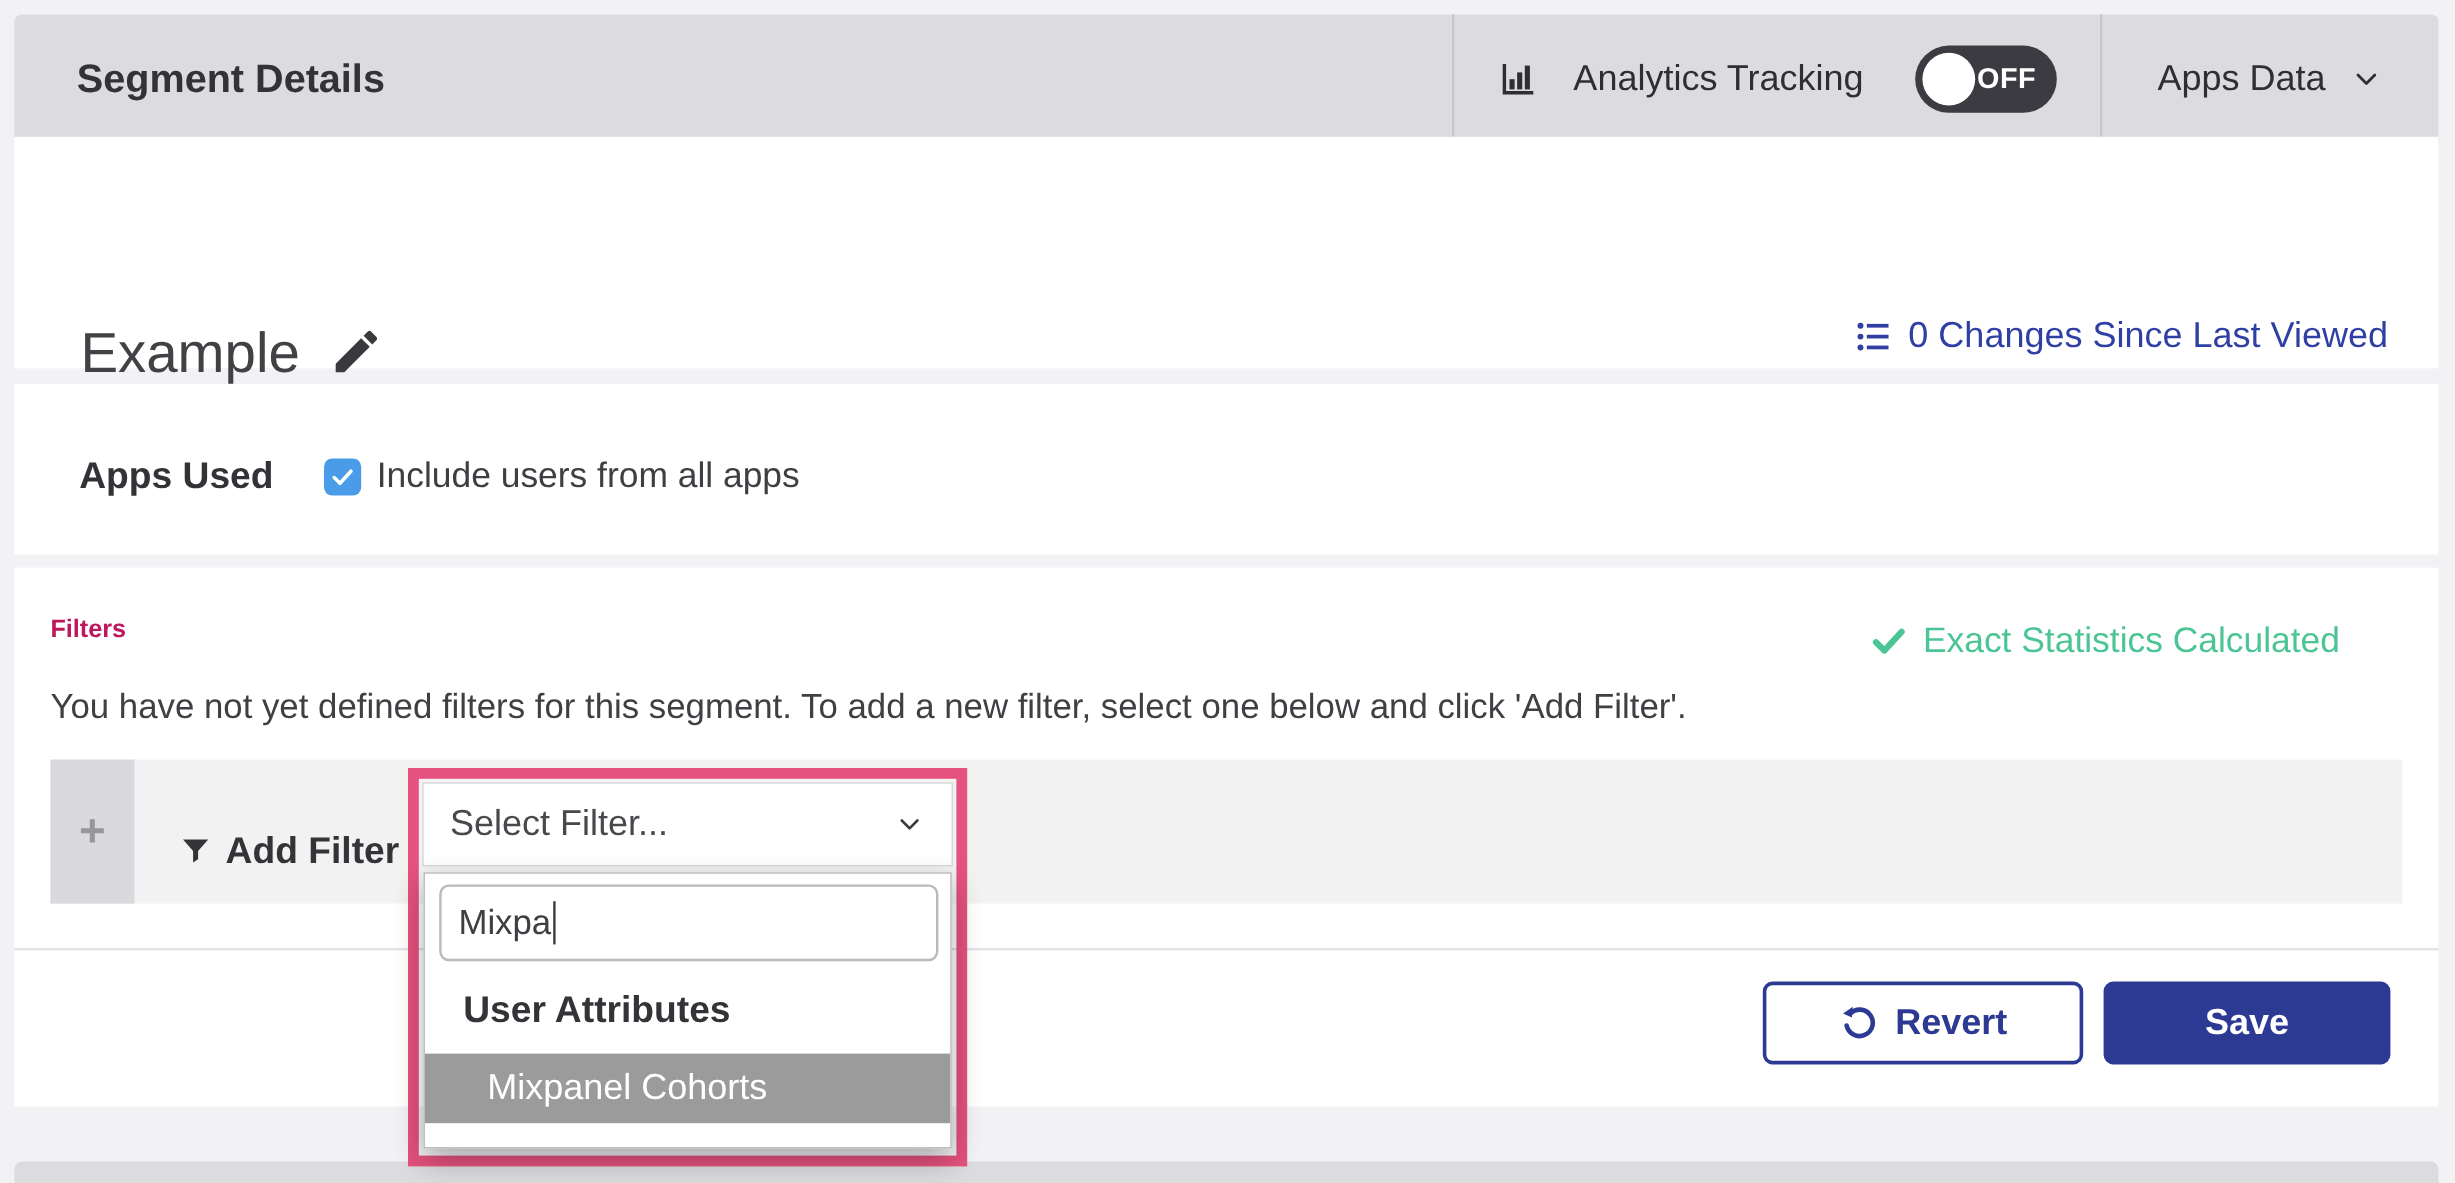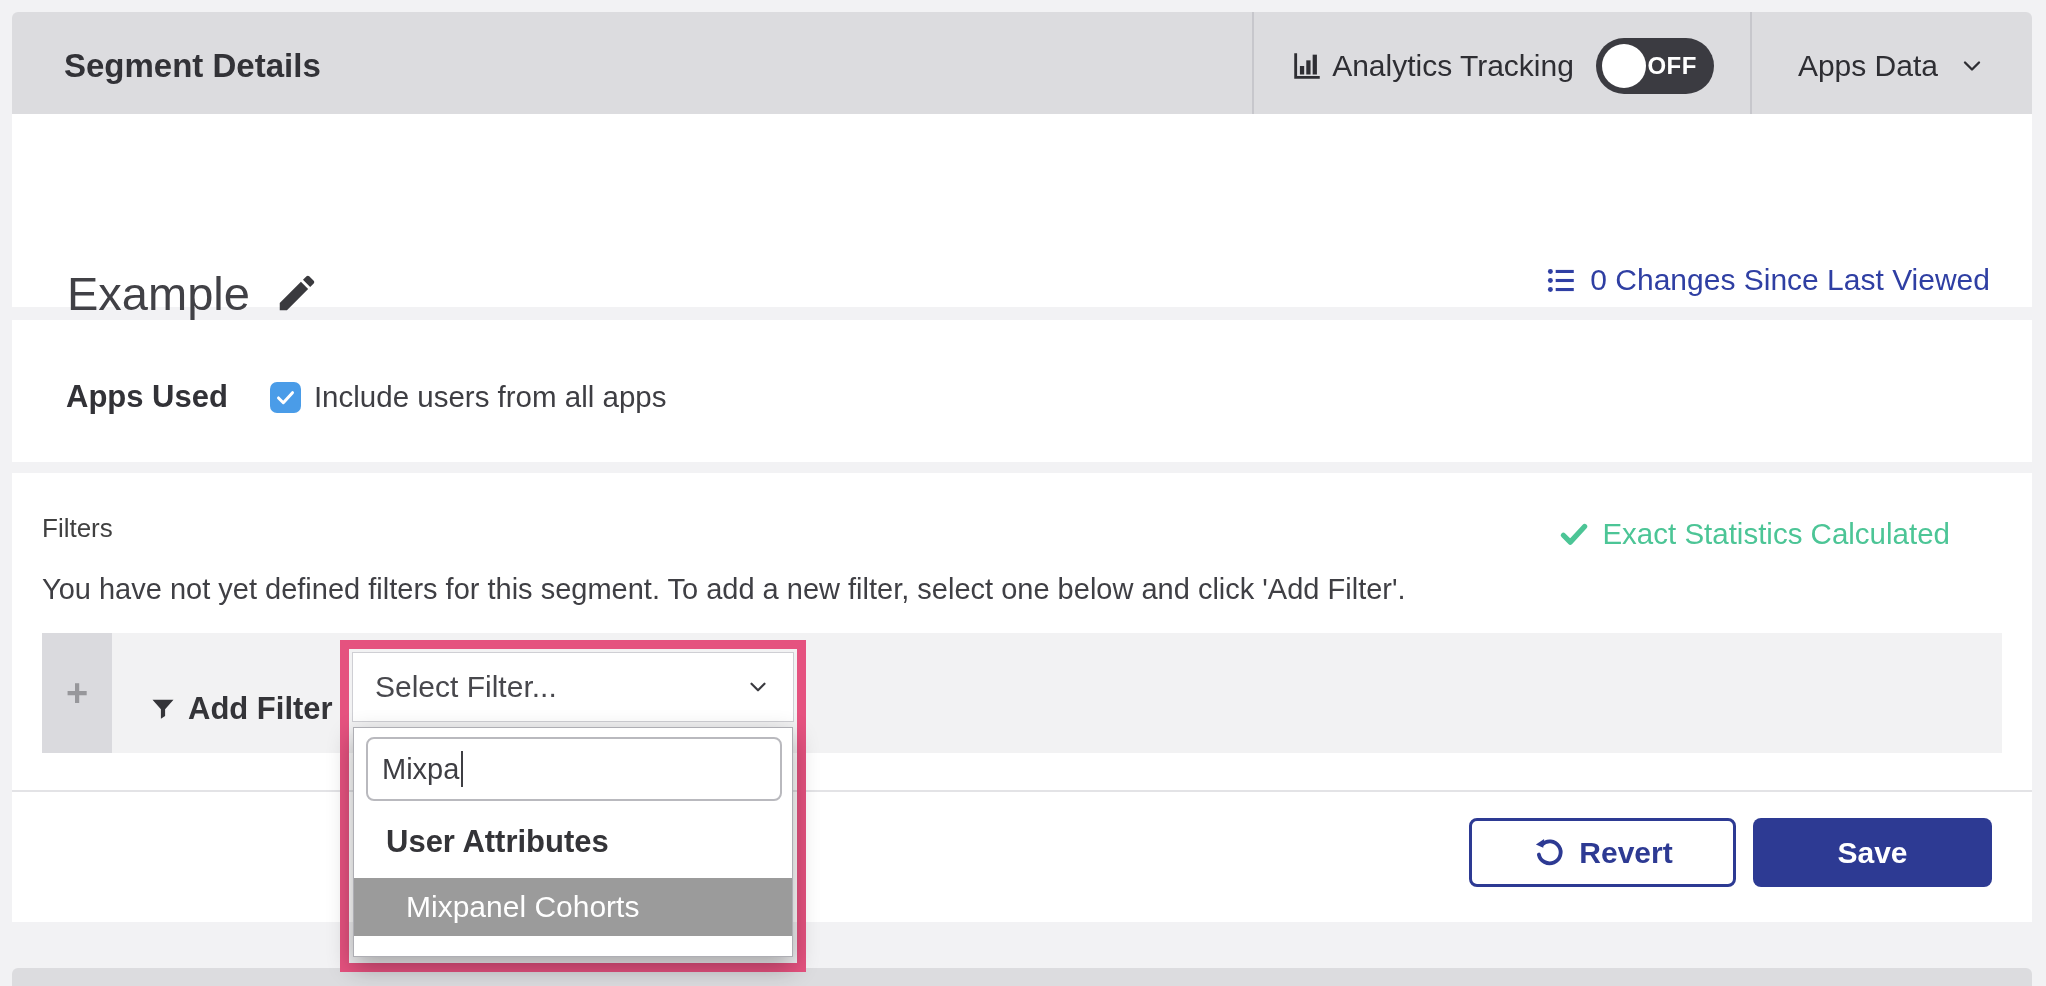--- a/index.html
+++ b/index.html
@@ -15,21 +15,21 @@
 
   
   .header {
     left:12px; top:12px; width:2020px; height:108px;
     background:#dcdcdf; border-radius:6px 6px 0 0;
     display:flex; align-items:center;
   }
   .header-title { margin-left:52px; font-size:33px; font-weight:700; color:#323237; }
   .header-right { margin-left:auto; display:flex; height:100%; align-items:stretch; }
   .h-divider { width:2px; background:#c7c7cc; }
-  .analytics-group { display:flex; align-items:center; gap:8px; padding:0 36px; }
+  .analytics-group { display:flex; align-items:center; gap:29px; padding:0 36px; }
   .analytics-label { font-size:30px; font-weight:500; color:#2e2e33; }
   .toggle {
     width:118px; height:56px; border-radius:28px; background:#3b3b41;
     position:relative; margin-left:14px; cursor:pointer; flex:none;
   }
   .toggle .knob { position:absolute; left:6px; top:6px; width:44px; height:44px; border-radius:50%; background:#ffffff; }
   .toggle .state { position:absolute; right:17px; top:0; line-height:56px; color:#ffffff; font-size:24px; font-weight:700; letter-spacing:0.5px; }
   .userdata-group { display:flex; align-items:center; gap:20px; padding:0 46px; cursor:pointer; }
   .userdata-label { font-size:30px; font-weight:500; color:#2e2e33; }
 
@@ -49,21 +49,21 @@
   }
   .tags-btn .label { color:#fff; font-size:29px; font-weight:500; }
   .changes-link { right:42px; top:149px; display:flex; align-items:center; gap:13px; color:#2f3fa3; font-size:30px; cursor:pointer; }
 
   
   .apps-label { font-size:31px; font-weight:700; color:#323237; }
   .checkbox { width:31px; height:31px; border-radius:7px; background:#4a9ce8; margin-left:42px; display:flex; align-items:center; justify-content:center; cursor:pointer; flex:none; }
   .checkbox-label { font-size:29.5px; color:#3e3e43; margin-left:13px; }
 
   
-  .filters-heading { left:30px; top:40px; font-size:26px; font-weight:400; color:#404040; }
+  .filters-heading { left:30px; top:40px; font-size:21px; font-weight:700; color:#be185d; }
   .exact-status { right:82px; top:44px; display:flex; align-items:center; gap:13px; color:#4cc596; font-size:29.5px; }
   .filters-desc { left:30px; top:100px; font-size:29px; color:#3f3f44; }
   .add-row { left:30px; top:160px; width:1960px; height:120px; background:#f2f2f3; }
   .plus-cell { left:0; top:0; width:70px; height:120px; background:#dadade; display:flex; align-items:center; justify-content:center;
                font-size:38px; font-weight:600; color:#97979b; cursor:pointer; }
   .add-label-group { left:107px; top:16px; height:120px; display:flex; align-items:center; gap:11px; }
   .add-label { font-size:31px; font-weight:700; color:#343438; }
   .row-divider { left:0; top:317px; width:2020px; height:2px; background:#e3e3e6; }
   .btn { top:345px; height:69px; border-radius:8px; display:flex; align-items:center; justify-content:center; gap:14px; font-size:30px; font-weight:600; cursor:pointer; }
   .revert-btn { left:1457px; width:267px; background:#ffffff; border:3px solid #2d3a93; color:#2d3a93; }

